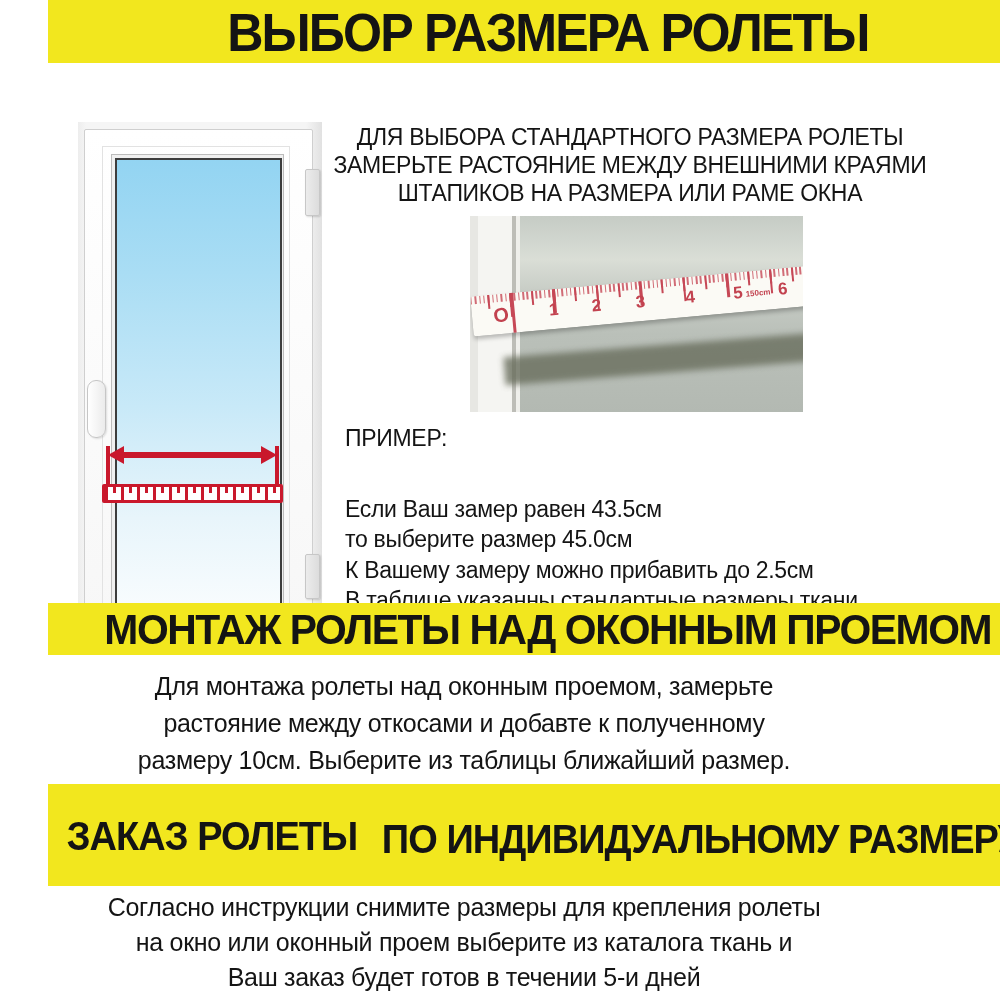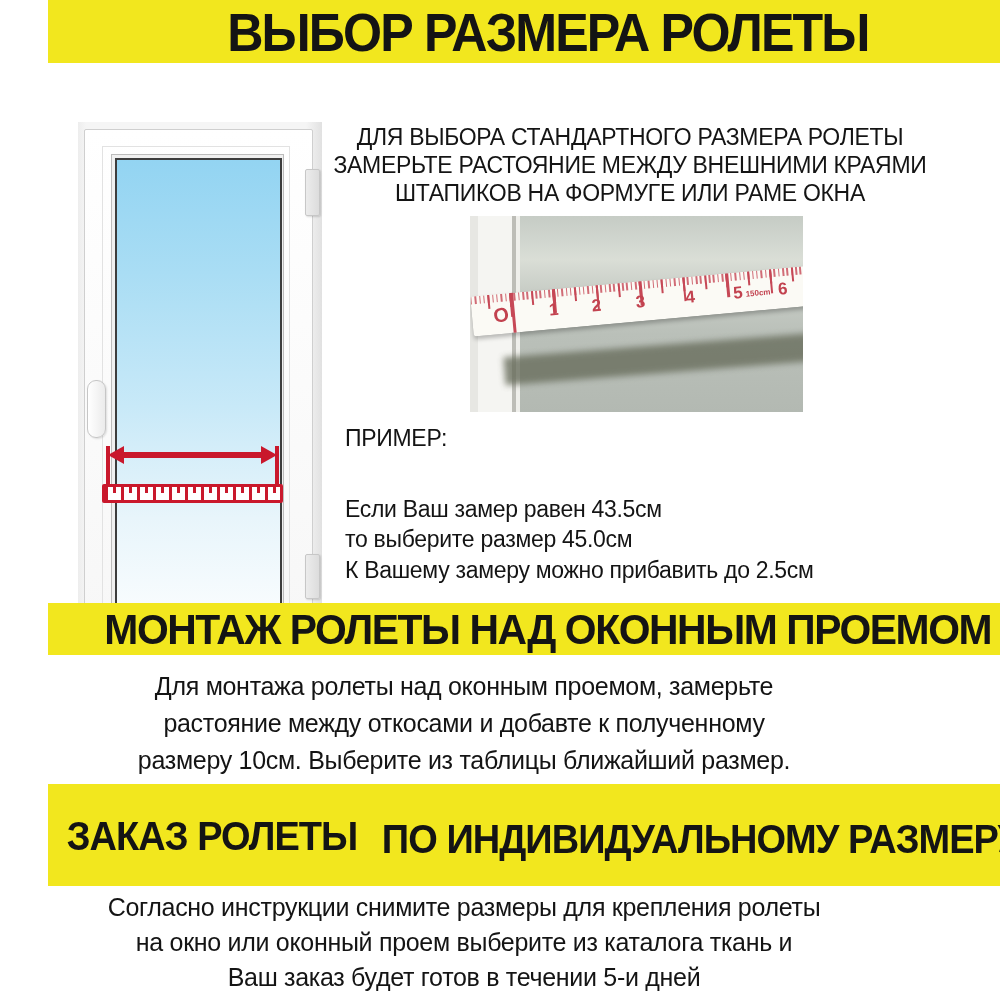--- a/index.html
+++ b/index.html
@@ -114,21 +114,21 @@
       <div class="mv mv-r"></div>
       <div class="ah ah-l"></div>
       <div class="ah ah-r"></div>
       <div class="mv mv-line"></div>
       <div class="tape-comb"></div>
     </div>
 
     <div class="intro">
       <div>ДЛЯ ВЫБОРА СТАНДАРТНОГО РАЗМЕРА РОЛЕТЫ</div>
       <div>ЗАМЕРЬТЕ РАСТОЯНИЕ МЕЖДУ ВНЕШНИМИ КРАЯМИ</div>
-      <div>ШТАПИКОВ НА ФОРМУГЕ ИЛИ РАМЕ ОКНА</div>
+      <div>ШТАПИКОВ НА РАЗМЕРА ИЛИ РАМЕ ОКНА</div>
     </div>
 
     <div class="photo">
       <div class="ph-glass"></div>
       <div class="ph-frame-left"></div>
       <div class="ph-dark"></div>
       <div class="tape">
         <div class="tape-zero"></div>
         <span class="tn tn0" style="left:29px">O</span>
         <span class="tn" style="left:82px">1</span>
@@ -142,20 +142,21 @@
     </div>
 
     <div class="hint">
       <div>ПРИМЕР:</div>
     </div>
 
     <div class="examples">
       <div>Если Ваш замер равен 43.5см</div>
       <div>то выберите размер 45.0см</div>
       <div>К Вашему замеру можно прибавить до 2.5см</div>
+      <div>В таблице указанны стандартные размеры ткани</div>
     </div>
   </div>
 
   <div class="banner banner-mid">
     <span class="h2">МОНТАЖ РОЛЕТЫ НАД ОКОННЫМ ПРОЕМОМ</span>
   </div>
 
   <div class="para para2">
     <div>Для монтажа ролеты над оконным проемом, замерьте</div>
     <div>растояние между откосами и добавте к полученному</div>

